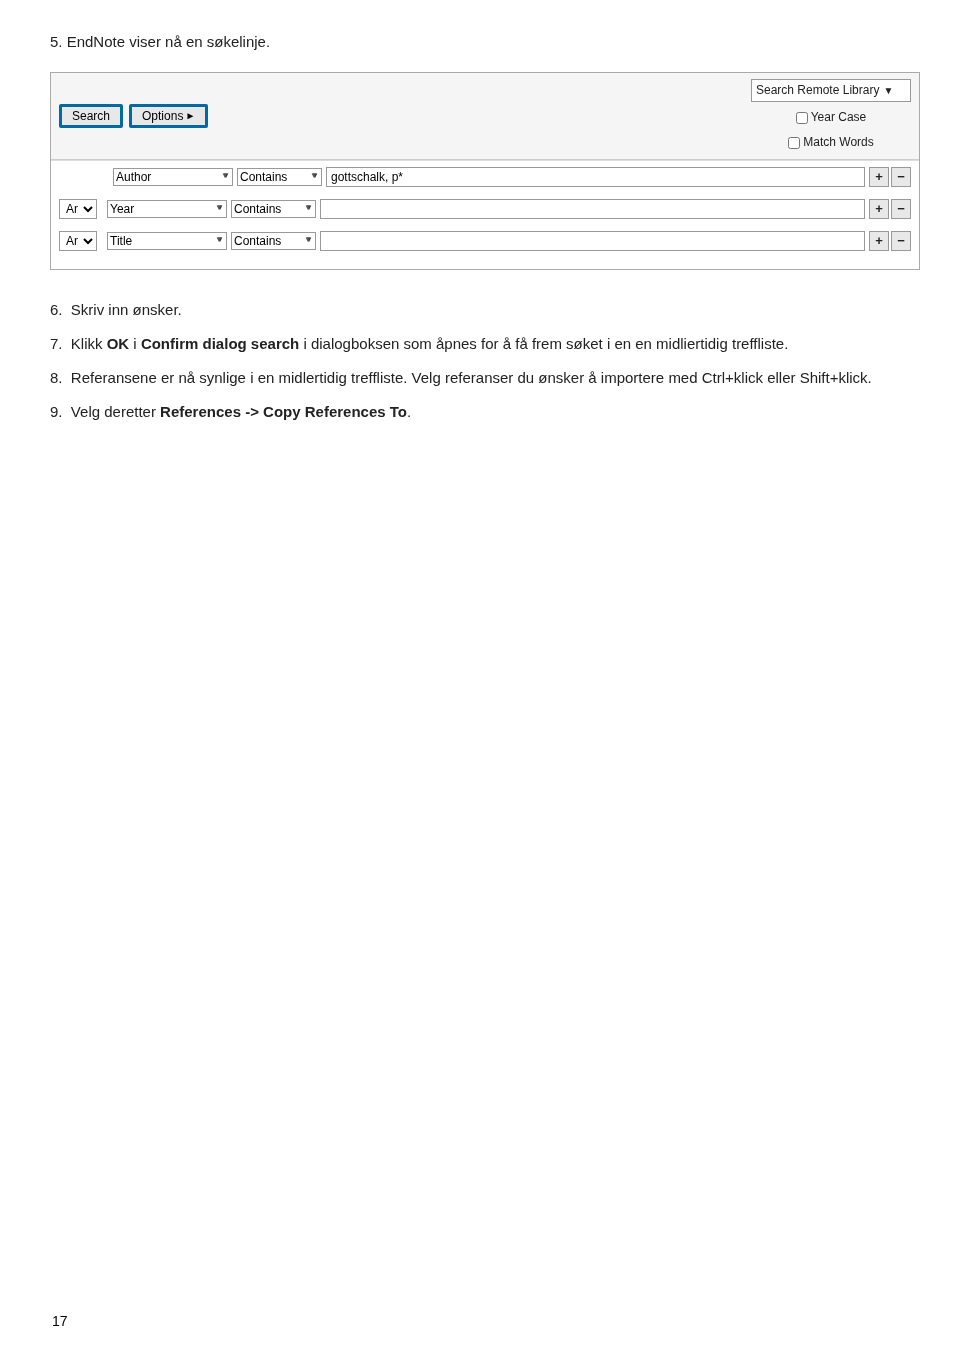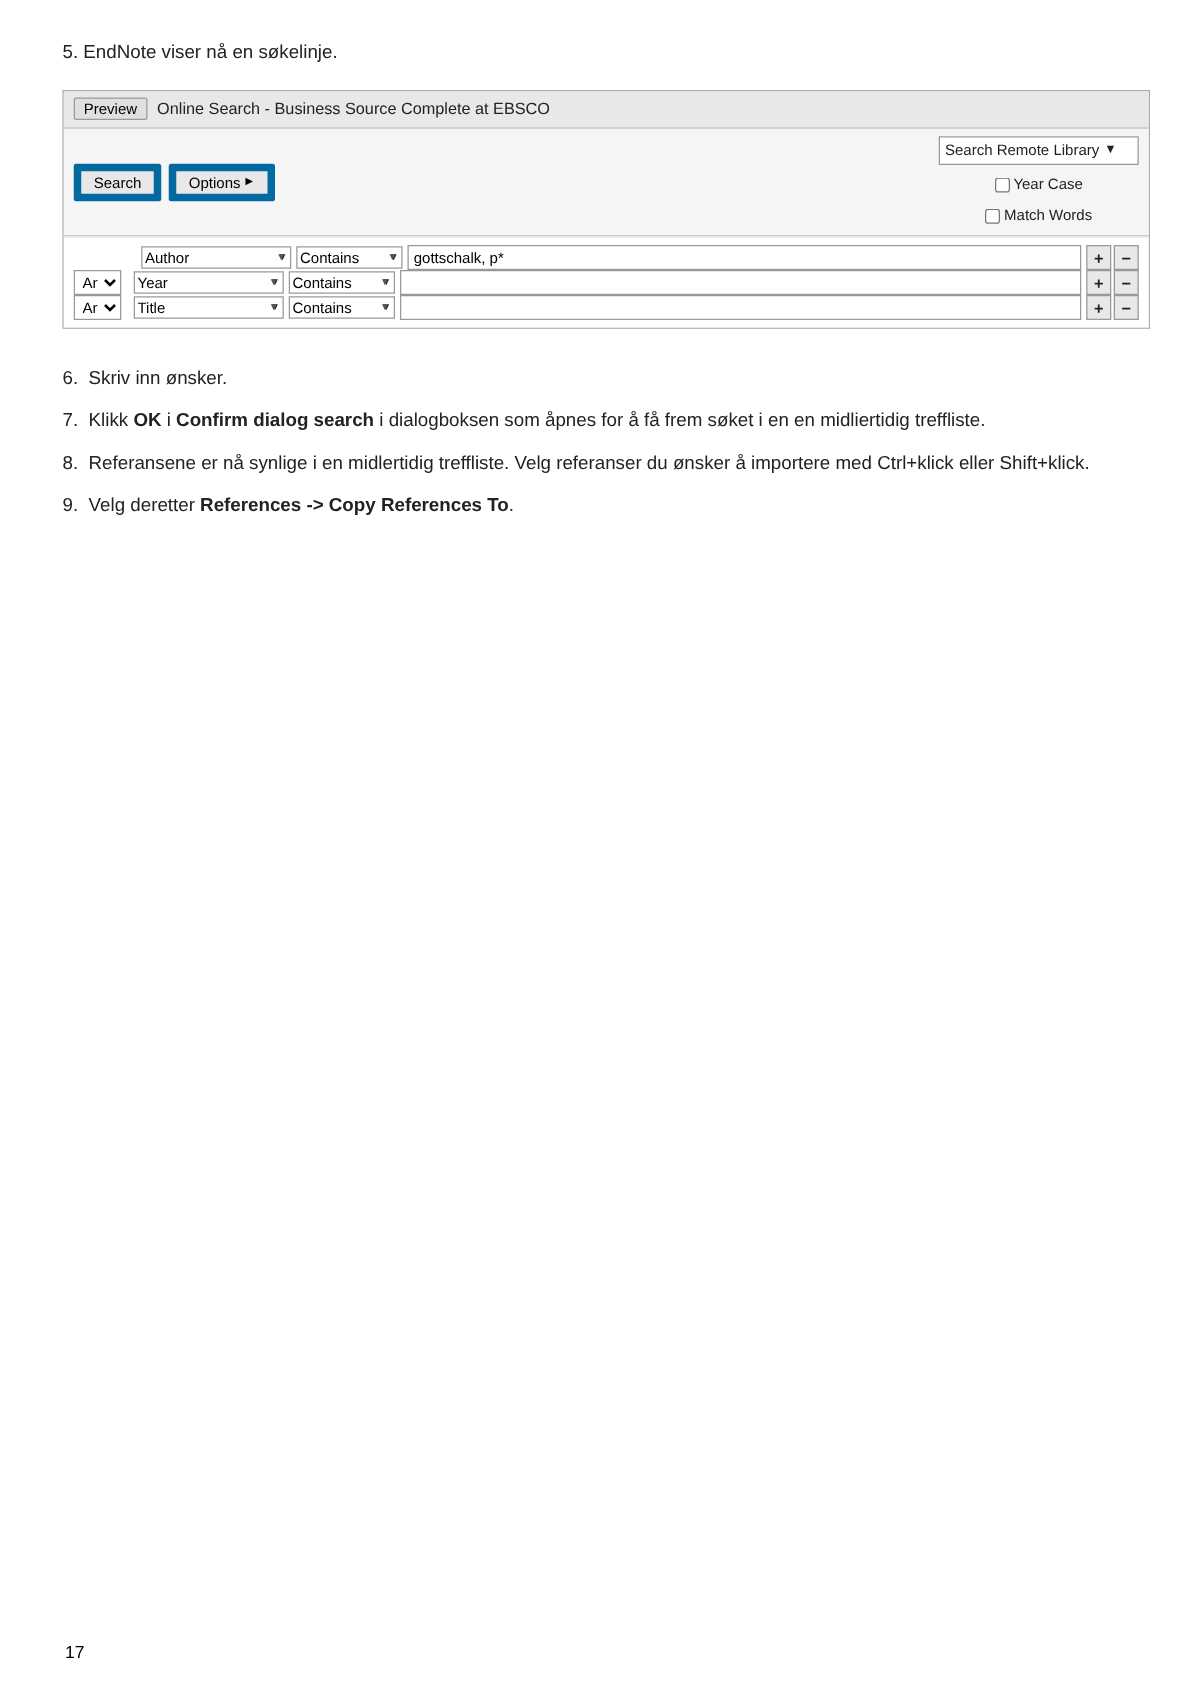--- a/index.html
+++ b/index.html
@@ -50,21 +50,21 @@
     .dialog-toolbar {
       display: flex;
       align-items: center;
       padding: 6px 8px;
       gap: 6px;
       background: #f5f5f5;
       border-bottom: 1px solid #ccc;
     }
     .toolbar-btn {
       background: #e8e8e8;
-      border: 6px solid #0369a1;
+      border: 3px solid #0369a1;
       border-radius: 2px;
       font-size: 12px;
       padding: 2px 10px;
       cursor: pointer;
       white-space: nowrap;
     }
     .options-btn {
       display: flex;
       align-items: center;
       gap: 2px;
@@ -99,21 +99,21 @@
       height: 12px;
     }
     .search-rows {
       padding: 6px 8px;
       background: #fff;
       border-top: 1px solid #ddd;
     }
     .search-row {
       display: flex;
       align-items: center;
-      margin-bottom: 0;
+      margin-bottom: 12px;
       gap: 4px;
     }
     .row-connector {
       min-width: 44px;
       display: flex;
       align-items: center;
       gap: 2px;
     }
     .connector-select {
       border: 1px solid #999;
@@ -202,24 +202,20 @@
   </style>
 </head>
 <body>
 
 <p class="section-heading">
   <span>5.  EndNote viser nå en søkelinje.</span>
 </p>
 
 <div class="dialog-wrapper">
 
-  <div class="dialog-titlebar">
-    <button class="preview-btn">Preview</button>
-    <span>Online Search - Business Source Complete at EBSCO</span>
-  </div>
 
   <div class="dialog-toolbar">
     <button class="toolbar-btn">Search</button>
     <button class="toolbar-btn options-btn">
       <span>Options</span>
       <span class="options-arrow">►</span>
     </button>
     <div class="toolbar-spacer"></div>
     <div class="toolbar-right">
       <div class="remote-library-select">

